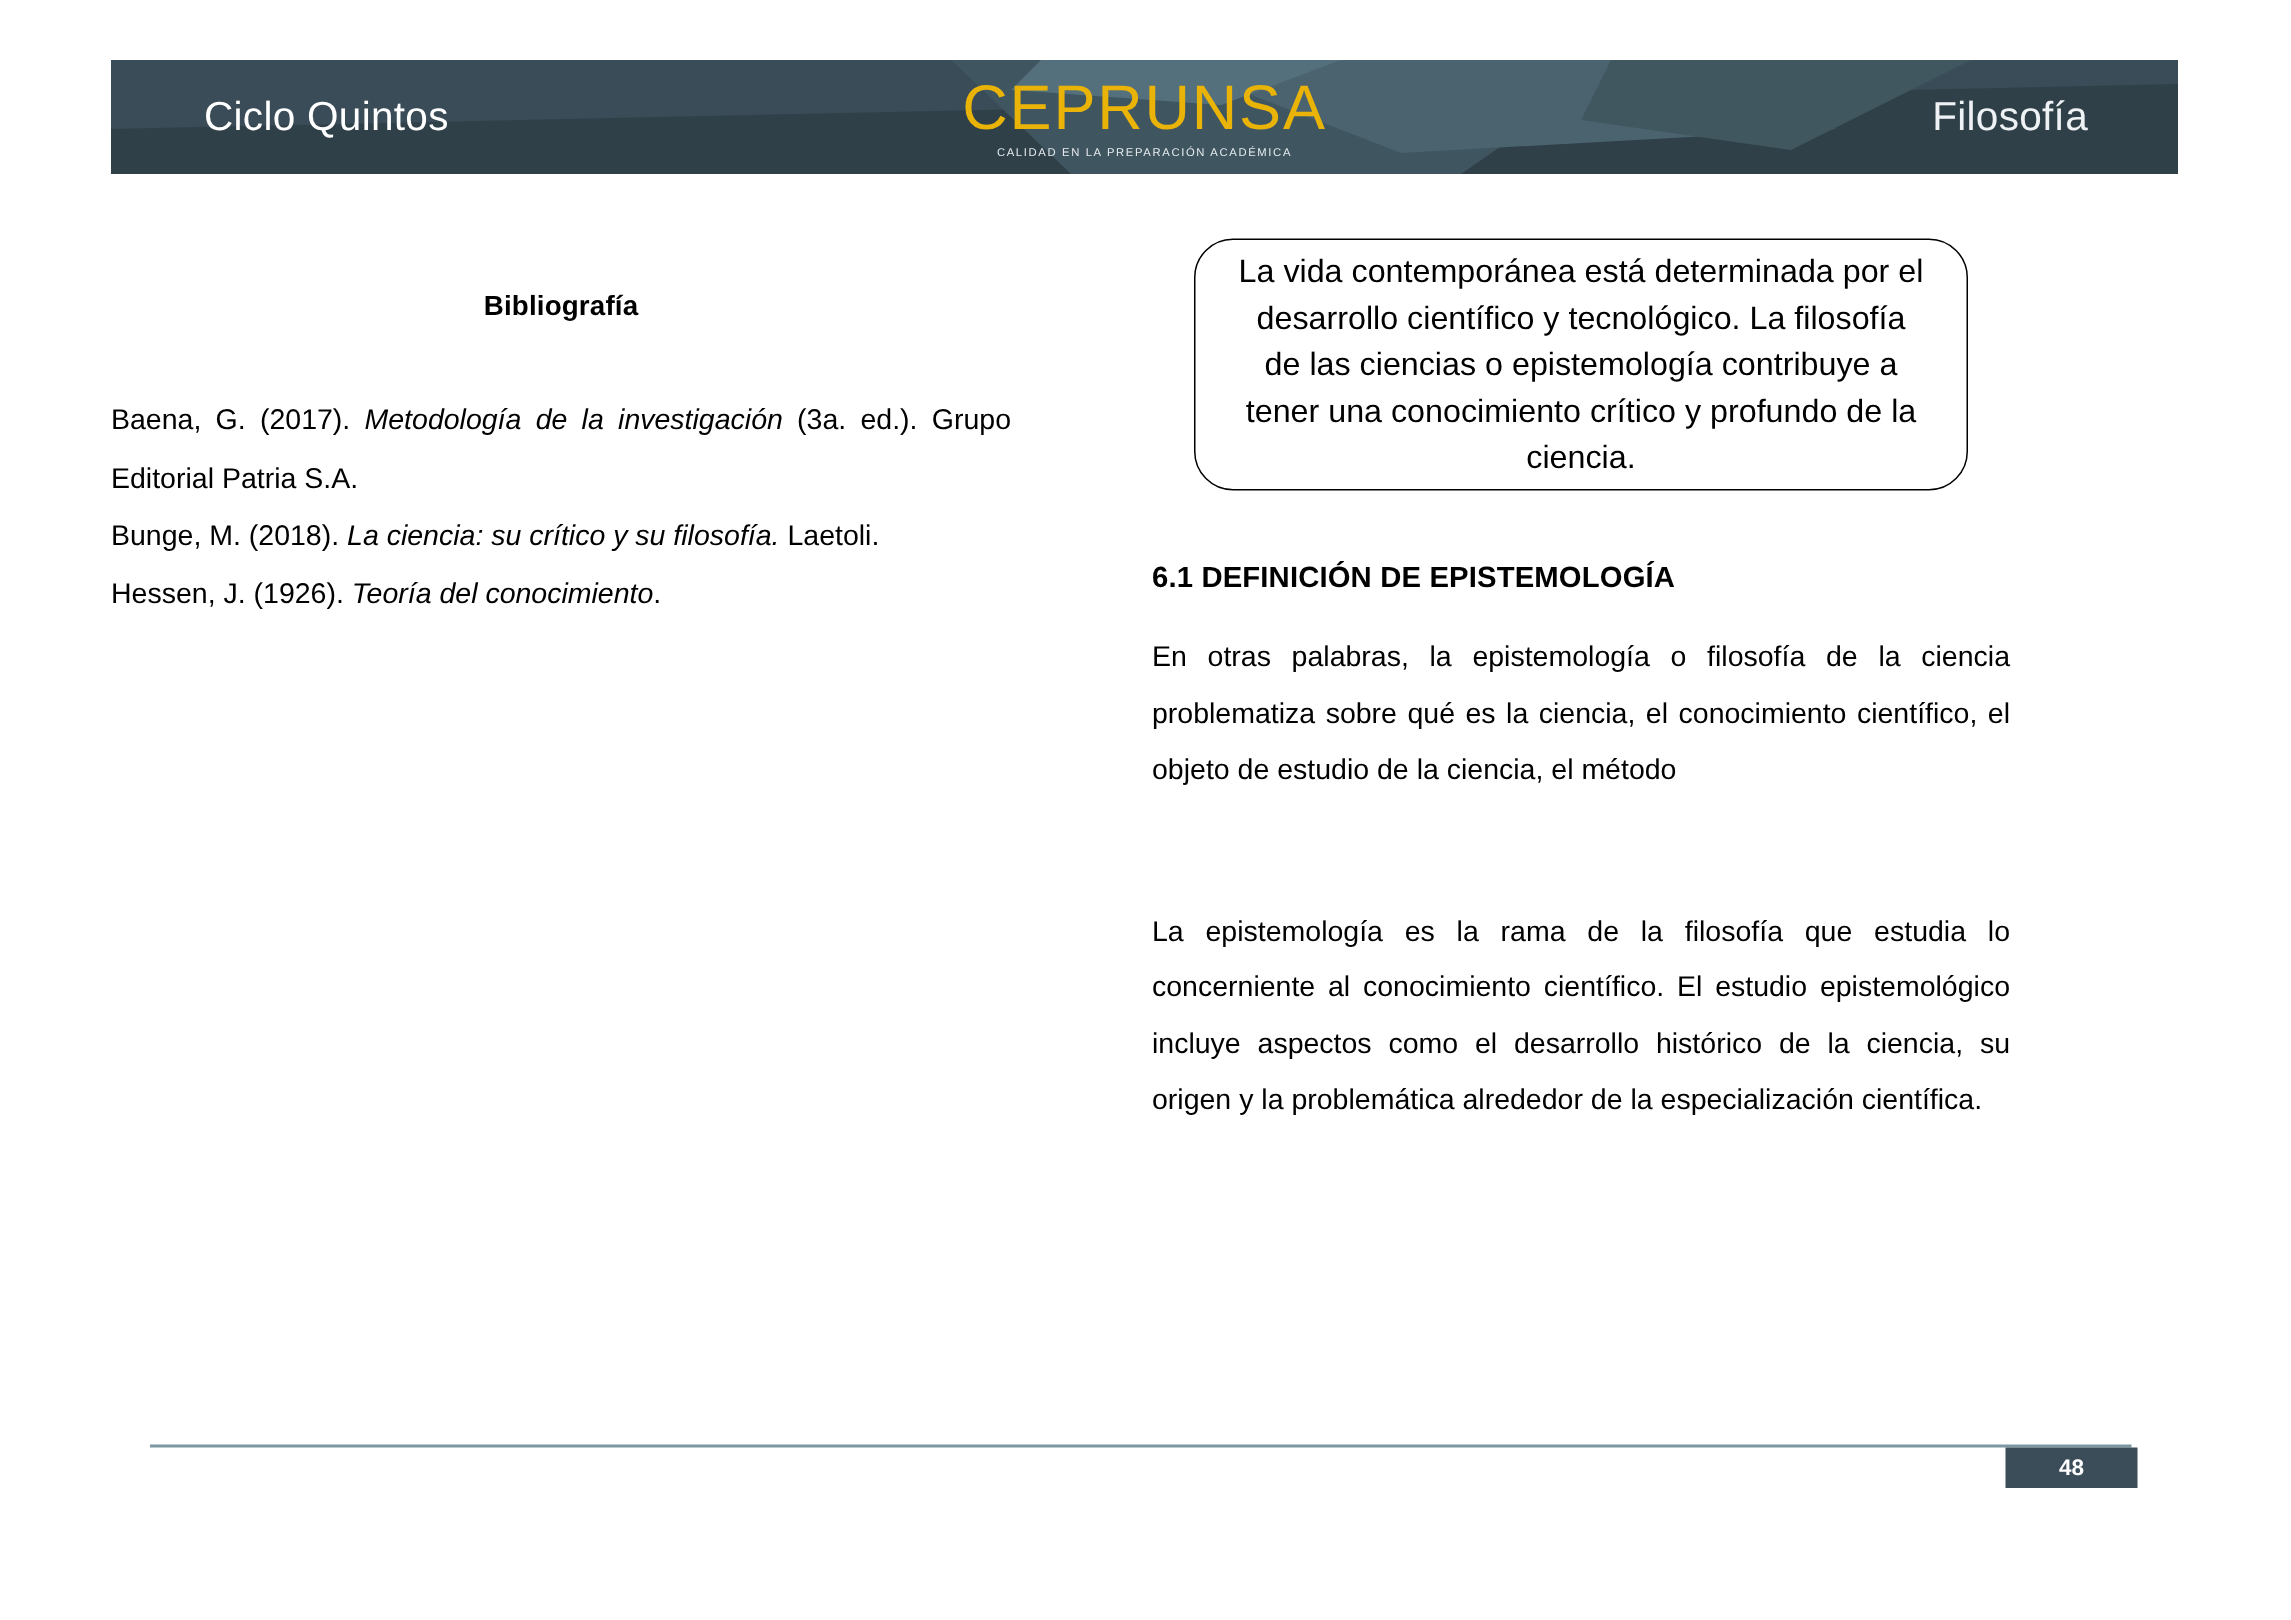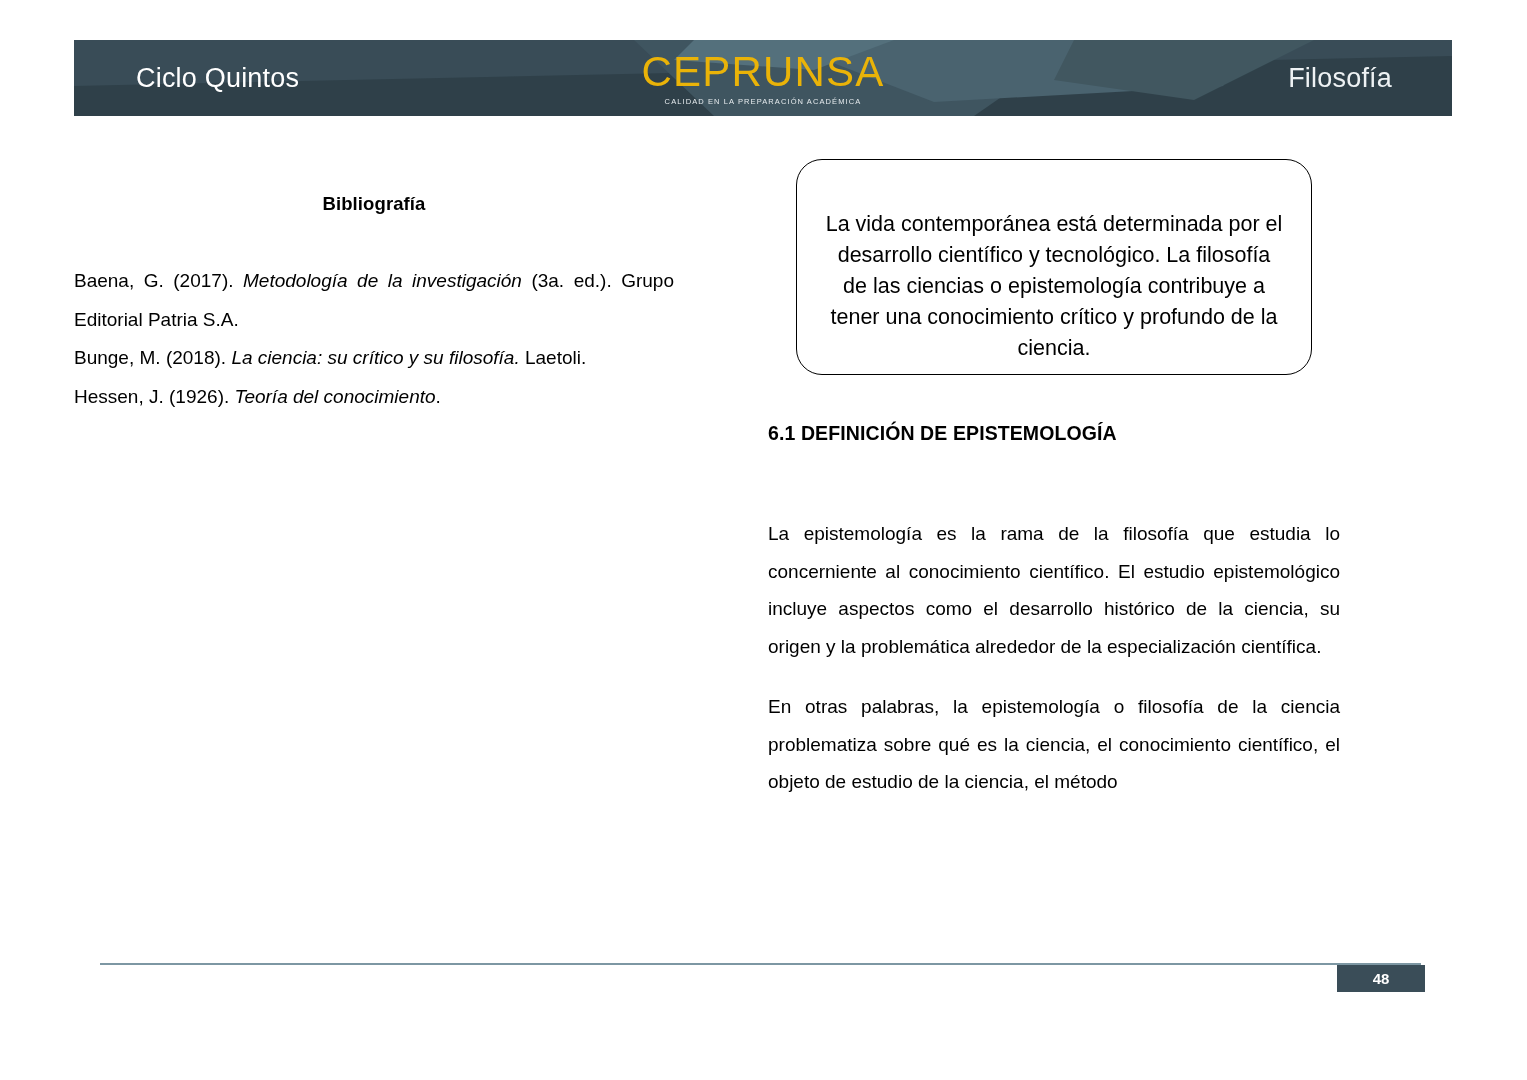--- a/index.html
+++ b/index.html
@@ -130,26 +130,26 @@
     font-size: 25px;
     font-weight: bold;
     margin-top: 40px;
     letter-spacing: 0.2px;
     white-space: nowrap;
   }
   .callout {
     margin-top: 43px;
     margin-left: 28px;
     width: 516px;
-    height: 216px;
+    height: 168px;
     box-sizing: border-box;
     border: 1.6px solid #000000;
     border-radius: 26px;
     display: flex;
-    align-items: flex-end;
+    align-items: flex-start;
     justify-content: center;
     padding: 6px 26px 10px 26px;
   }
   .callout-text {
     text-align: center;
     font-size: 21.5px;
     line-height: 31px;
   }
   .section-heading {
     margin-top: 47px;
@@ -228,20 +228,20 @@
   </div>
 
   <div class="col-right">
 
     <div class="callout">
       <div class="callout-text">La vida contemporánea está determinada por el desarrollo científico y tecnológico. La filosofía de las ciencias o epistemología contribuye a tener una conocimiento crítico y profundo de la ciencia.</div>
     </div>
 
     <div class="section-heading">6.1 DEFINICIÓN DE EPISTEMOLOGÍA</div>
 
+    <p class="body-para second">En otras palabras, la epistemología o filosofía de la ciencia problematiza sobre qué es la ciencia, el conocimiento científico, el objeto de estudio de la ciencia, el método</p>
+
     <p class="body-para first">La epistemología es la rama de la filosofía que estudia lo concerniente al conocimiento científico. El estudio epistemológico incluye aspectos como el desarrollo histórico de la ciencia, su origen y la problemática alrededor de la especialización científica.</p>
-
-    <p class="body-para second">En otras palabras, la epistemología o filosofía de la ciencia problematiza sobre qué es la ciencia, el conocimiento científico, el objeto de estudio de la ciencia, el método</p>
   </div>
 </div>
 
 <div class="footer-rule"></div>
 <div class="page-number-box">48</div>
 
 </body></html>

